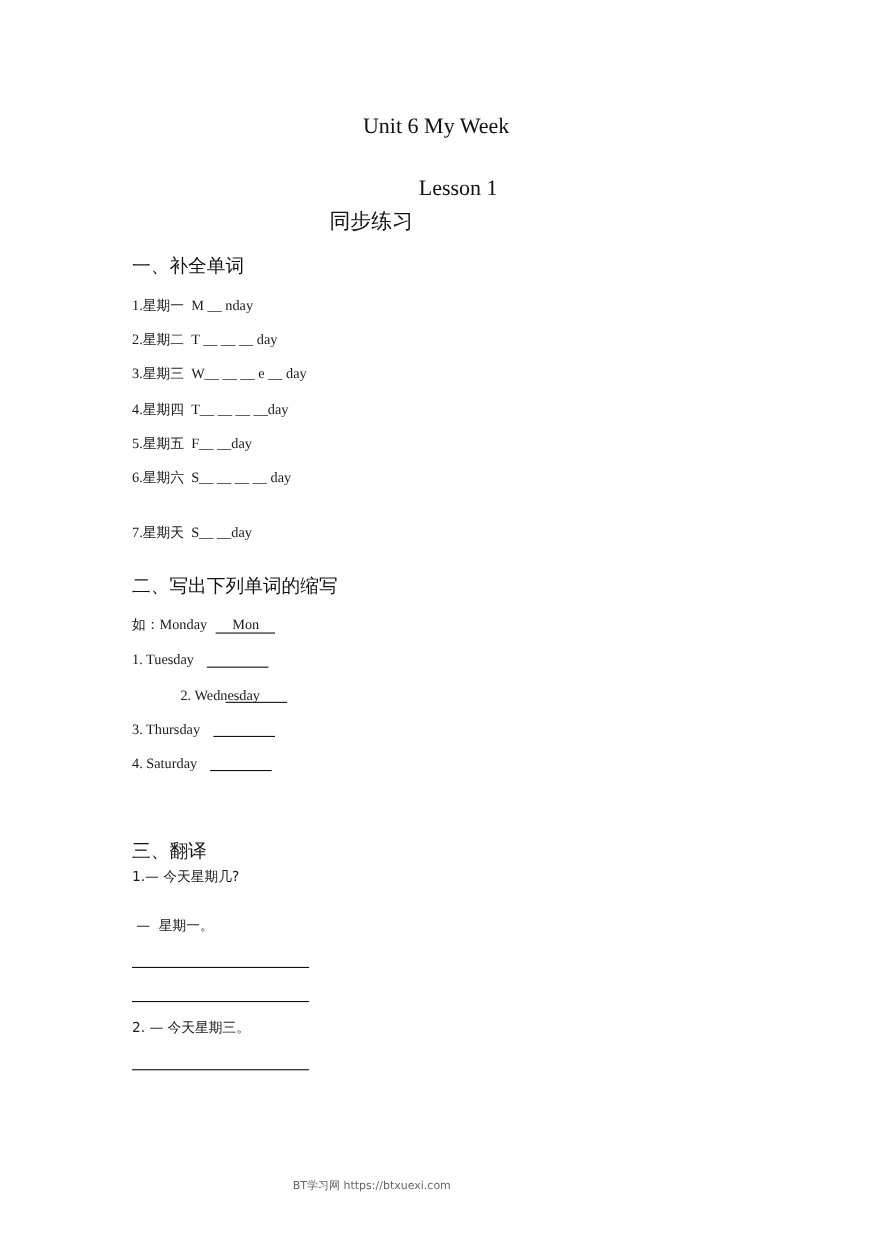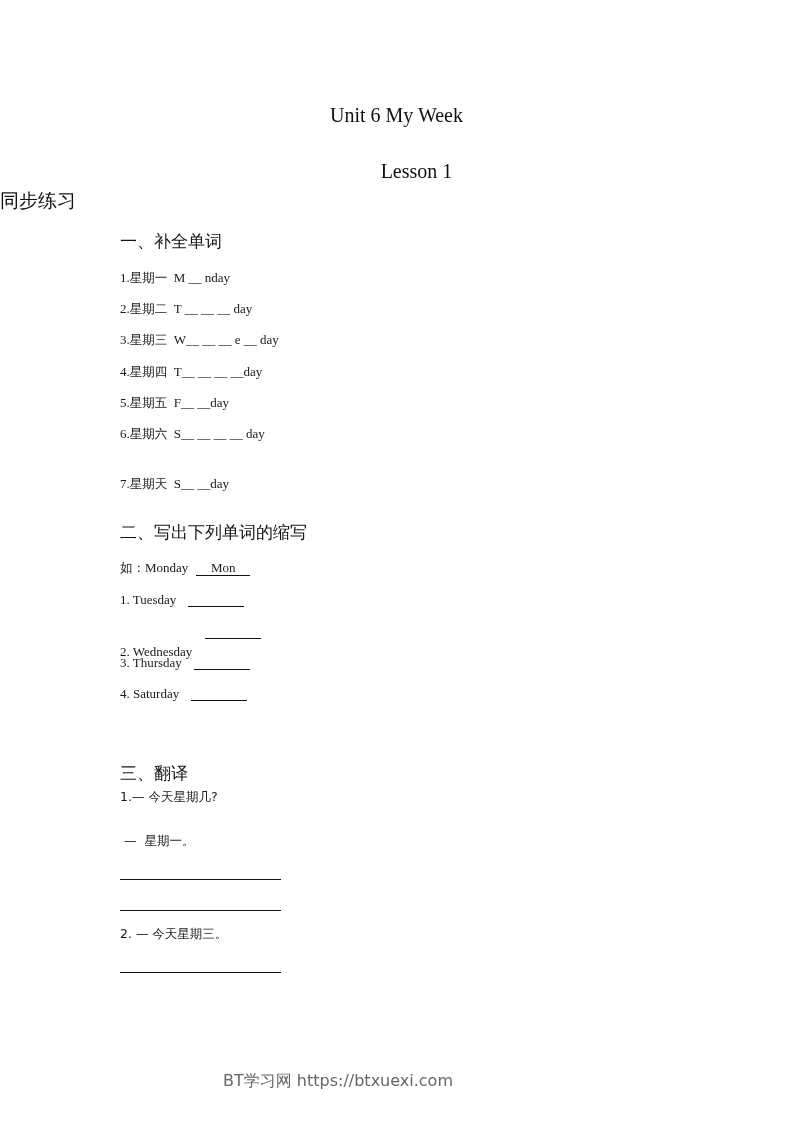--- a/index.html
+++ b/index.html
@@ -15,21 +15,21 @@
       font-family: "Liberation Serif", "DejaVu Serif", serif;
     }
     .abs { position: absolute; white-space: nowrap; }
 
     .title {
       left: 0; width: 793px; text-align: center;
       font-family: "Liberation Serif", serif;
       font-weight: normal; font-size: 20px; color: #111;
     }
     .subtitle-cn {
-      left: 0; width: 675px; text-align: left;
+      left: 0; width: 675px; text-align: center;
       font-family: "DejaVu Sans", sans-serif;
       font-size: 19px; color: #111;
     }
     .section-heading {
       left: 120px;
       font-family: "DejaVu Sans", sans-serif;
       font-size: 17px; color: #111;
     }
     .item {
       left: 120px;
@@ -54,21 +54,21 @@
     .answer-line {
       position: absolute;
       left: 120px;
       width: 161px;
       height: 0;
       border-top: 1.5px solid #111;
     }
     .footer {
       left: 0; width: 676px; text-align: center;
       font-family: "DejaVu Sans", sans-serif;
-      font-size: 16px; color: #666;
+      font-size: 10px; color: #666;
     }
   </style>
 </head>
 <body>
 
 <div class="abs title" style="top:104px;">Unit 6 My Week</div>
 <div class="abs title" style="top:160px;padding-left:40px;">Lesson 1</div>
 <div class="abs subtitle-cn" style="top:188px;">同步练习</div>
 
 <div class="abs section-heading" style="top:230px;">一、补全单词</div>
@@ -99,21 +99,21 @@
 
 <div class="abs item" style="top:560px;">
   <span class="cn">如：</span><span>Monday</span><span class="example-answer">Mon</span>
 </div>
 
 <div class="abs item" style="top:592px;">
   <span>1. Tuesday</span>
 </div>
 <div class="abs blank" style="left:188px; top:594px; width:56px;"></div>
 
-<div class="abs item" style="top:644px;">
+<div class="abs item" style="top:624px;margin-left:44px;">
   <span>2. Wednesday</span>
 </div>
 <div class="abs blank" style="left:205px; top:626px; width:56px;"></div>
 
 <div class="abs item" style="top:655px;">
   <span>3. Thursday</span>
 </div>
 <div class="abs blank" style="left:194px; top:657px; width:56px;"></div>
 
 <div class="abs item" style="top:686px;">

